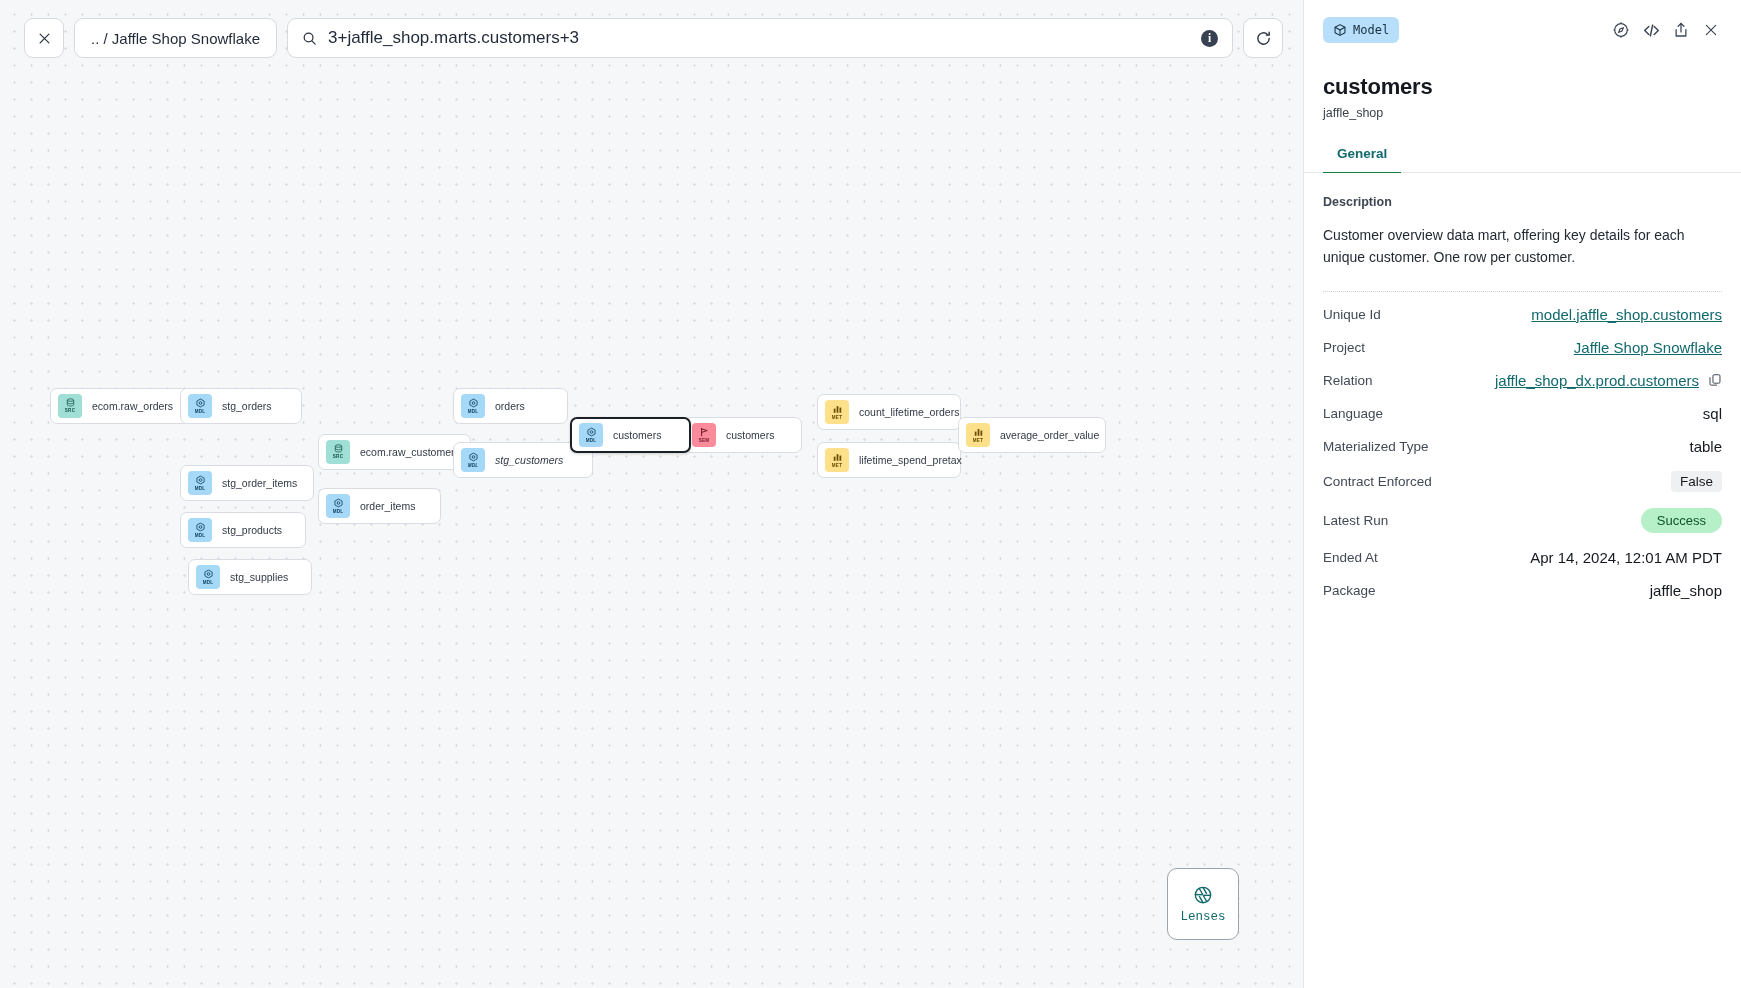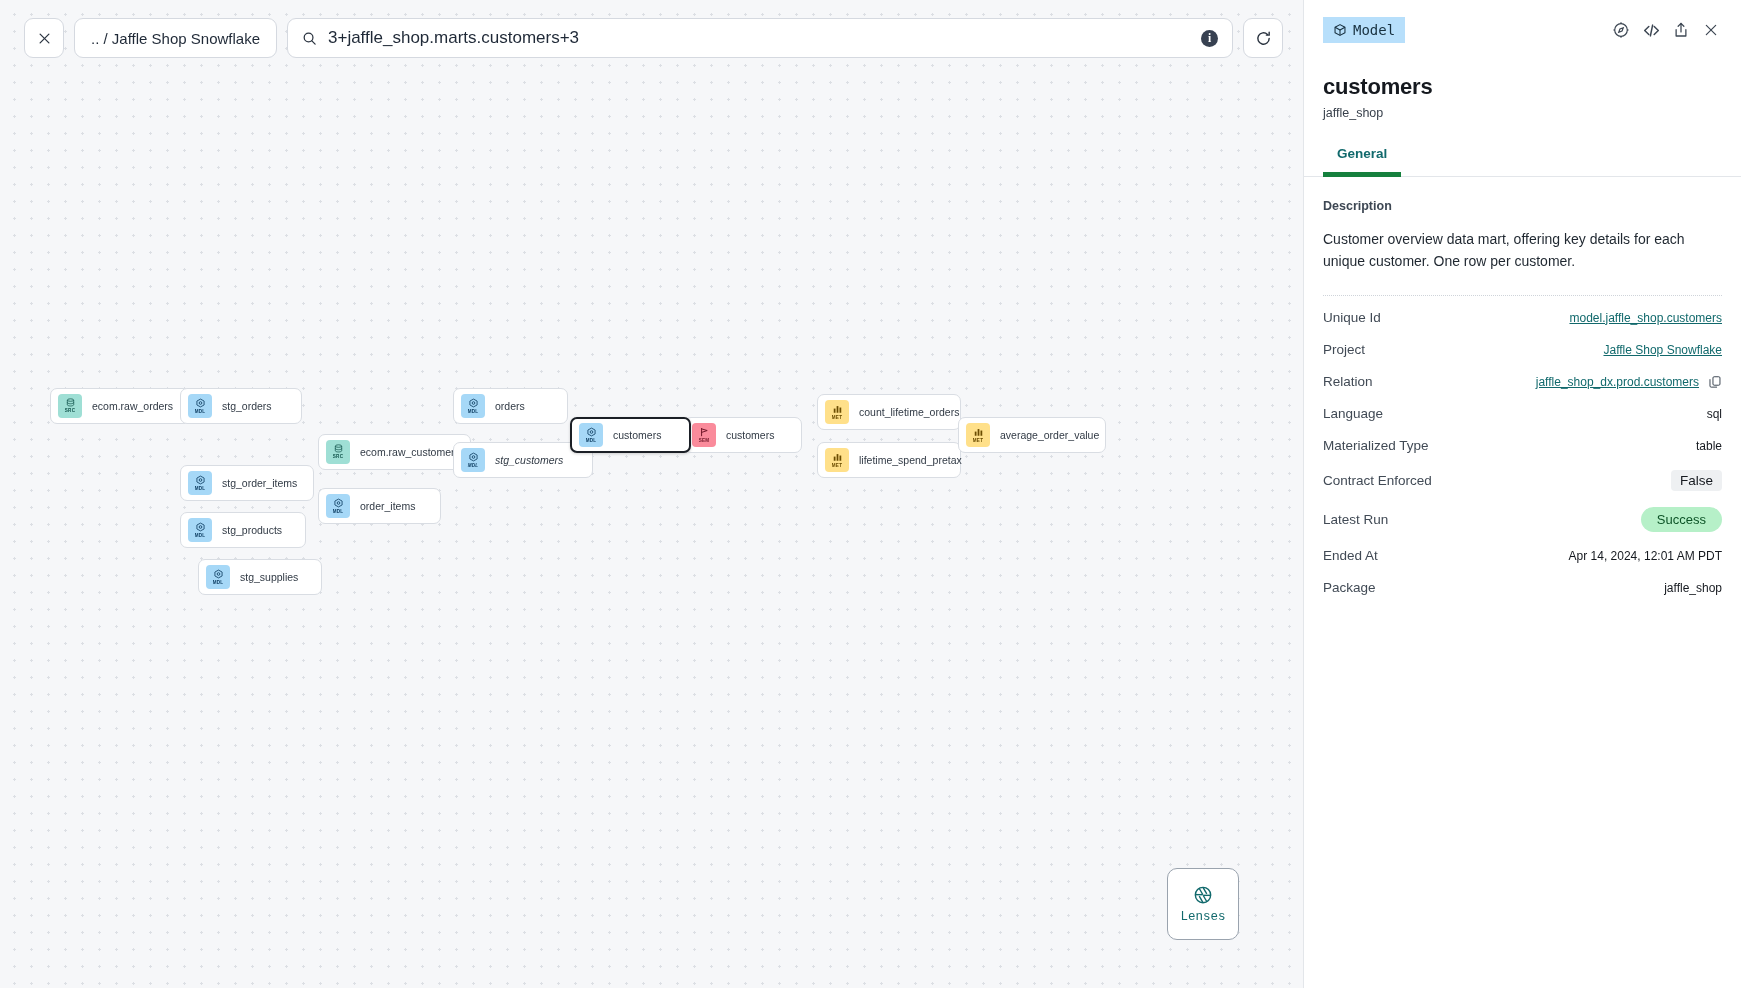--- a/index.html
+++ b/index.html
@@ -88,50 +88,50 @@
   
   .panel {
     width:438px; height:988px; background:#fff;
     border-left:1px solid #e3e6ea; display:flex; flex-direction:column;
   }
   .panel-top {
     height:60px; flex:0 0 auto; display:flex; align-items:center;
     padding:0 19px 0 19px; gap:8px;
   }
   .kind-badge {
-    height:26px; padding:0 10px; background:#b7dffb; border-radius:0;
+    height:26px; padding:0 10px; background:#b7dffb; border-radius:6px;
     display:flex; align-items:center; gap:6px; color:#17303f;
-    font-family:"DejaVu Sans Mono", monospace; font-size:14px; cursor:pointer;
+    font-family:"DejaVu Sans Mono", monospace; font-size:12px; cursor:pointer;
   }
   .panel-top .spacer { flex:1; }
   .picon { width:22px;height:22px; display:flex;align-items:center;justify-content:center;
            color:#3d4753; cursor:pointer; }
 
   .panel-head { padding:14px 19px 0 19px; }
   .mtitle { font-size:22px; font-weight:700; color:#15191f; letter-spacing:-.2px; }
   .msub { font-size:12.5px; color:#39414c; margin-top:6px; }
 
   .tabs { margin-top:26px; padding:0 19px; border-bottom:1px solid #e3e6ea; display:flex; }
   .tab {
     font-size:13.5px; color:#11696c; font-weight:600;
-    padding:0 14px 11px 14px; border-bottom:5px solid #15803d;
+    padding:0 14px 11px 14px; border-bottom:1px solid #15803d;
     margin-bottom:-1px; cursor:pointer;
   }
 
   .panel-body { flex:1; overflow-y:auto; padding:22px 19px 19px 19px; }
   .sect-label { font-size:12.5px; font-weight:700; color:#3d4753; }
   .desc { font-size:14px; line-height:1.6; color:#1f2730; margin-top:15px; }
   .divider { border-top:1px dotted #cfd4da; margin:22px 0 6px 0; }
 
   .row {
     display:flex; align-items:center; justify-content:space-between;
     min-height:32px; padding:8px 0; gap:14px;
   }
   .rk { font-size:13.5px; color:#414a55; white-space:nowrap; }
-  .rv { font-size:12px; color:#15191f; text-align:right; }
+  .rv { font-size:15px; color:#15191f; text-align:right; }
   .rv.link { color:#11696c; text-decoration:underline; cursor:pointer; }
   .rv-wrap { display:flex; align-items:center; gap:9px; justify-content:flex-end; }
   .chip-flat { background:#eef0f2; border-radius:4px; padding:3px 9px; font-size:13.5px; color:#15191f; }
   .pill-ok {
     background:#b6f0c8; color:#0d5427; border-radius:14px;
     padding:5px 16px; font-size:13px; cursor:pointer;
   }
   .copy-ic { color:#3d4753; cursor:pointer; display:flex; align-items:center; }
 </style>
 </head>
@@ -219,21 +219,21 @@
         <div class="node" style="left: 180px; top: 512px; width: 126px;">
           <span class="chip mdl">
             <span class="gl"><svg width="11" height="10" viewBox="0 0 24 24" fill="none" stroke="currentColor" stroke-width="2">
                 <path d="M12 2.6 L20.6 7.3 V16.7 L12 21.4 L3.4 16.7 V7.3 Z"></path>
                 <circle cx="12" cy="12" r="3.2"></circle>
               </svg></span>
             <span class="tag">MDL</span>
           </span>
           <span class="nlabel">stg_products</span>
         </div>
-        <div class="node" style="left: 198px; top: 559px; width: 124px; text-align: right;">
+        <div class="node" style="left: 188px; top: 559px; width: 124px; text-align: right;">
           <span class="chip mdl">
             <span class="gl"><svg width="11" height="10" viewBox="0 0 24 24" fill="none" stroke="currentColor" stroke-width="2">
                 <path d="M12 2.6 L20.6 7.3 V16.7 L12 21.4 L3.4 16.7 V7.3 Z"></path>
                 <circle cx="12" cy="12" r="3.2"></circle>
               </svg></span>
             <span class="tag">MDL</span>
           </span>
           <span class="nlabel">stg_supplies</span>
         </div>
         <div class="node" style="left: 318px; top: 434px; width: 153px;">

